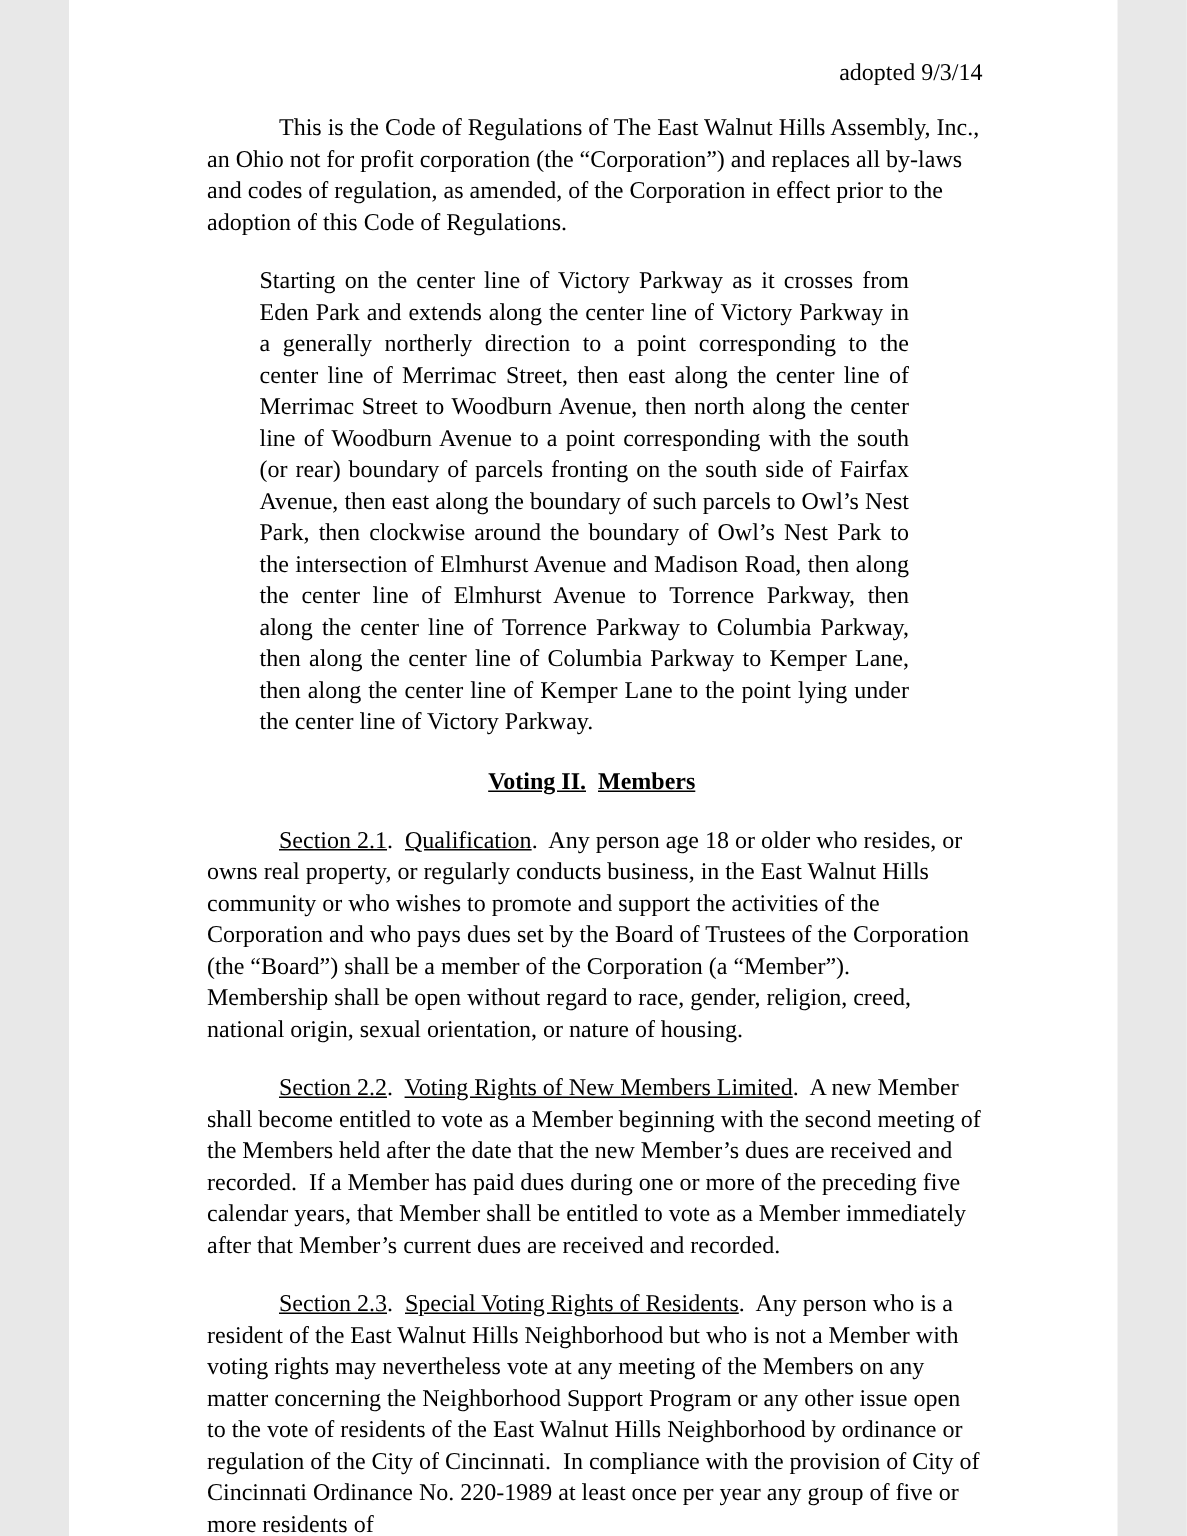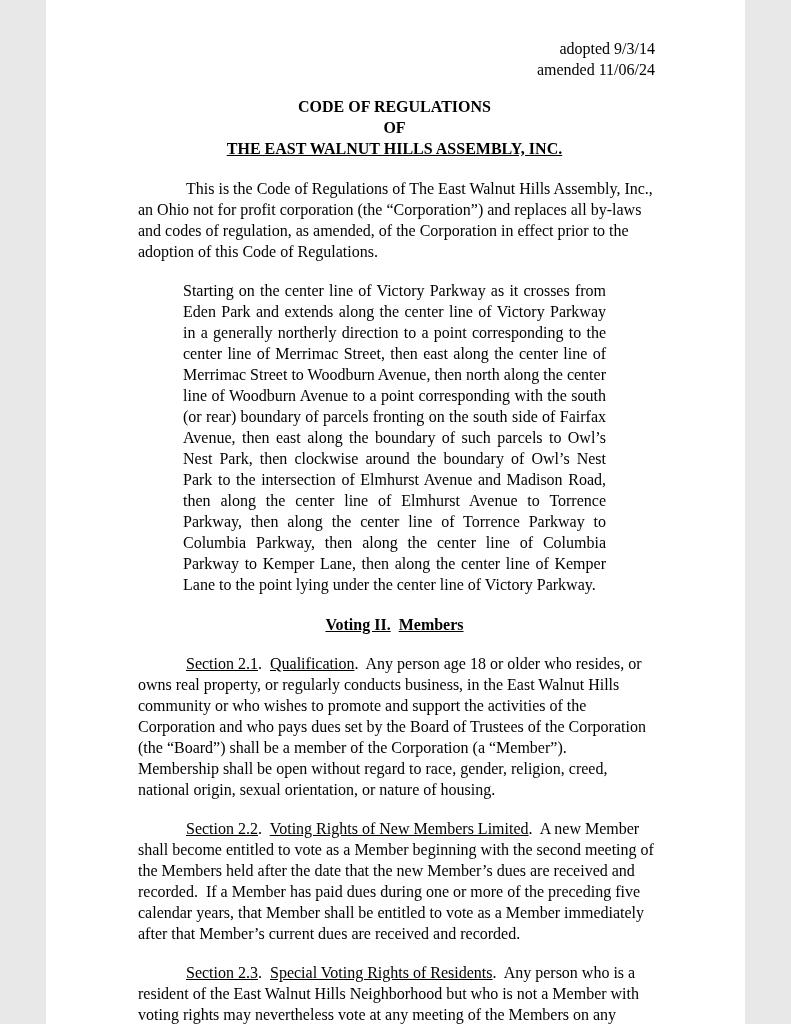--- a/index.html
+++ b/index.html
@@ -18,38 +18,32 @@
     overflow: hidden;
   }
   .revisions { text-align: right; margin: 0 0 16px 0; }
   .doc-title { text-align: center; font-weight: bold; margin: 0 0 19px 0; }
   .u { text-decoration: underline; }
   .b { font-weight: normal; }
   .t { white-space: pre-wrap; }
   p { margin: 0 0 18px 4px; }
   .indent { text-indent: 48px; }
   .article-heading { text-align: center; font-weight: bold; margin: 0 0 18px 0; }
-  .blockquote { margin: 0 49px 19px 49px; text-align: justify; }
+  .blockquote { margin: 0 49px 19px 39px; text-align: justify; }
   .gap2 { white-space: pre-wrap; }
 </style>
 </head>
 <body>
 
 <div class="page">
 
   <div class="revisions">
     <div>adopted 9/3/14</div>
-    <div>amended 11/06/24</div>
   </div>
 
-  <div class="doc-title">
-    <div>CODE OF REGULATIONS</div>
-    <div>OF</div>
-    <div class="u">THE EAST WALNUT HILLS ASSEMBLY, INC.</div>
-  </div>
 
   <p class="indent"><span class="t">This is the Code of Regulations of The East Walnut Hills Assembly, Inc., an Ohio not for profit corporation (the “Corporation”) and replaces all by-laws and codes of regulation, as amended, of the Corporation in effect prior to the adoption of this Code of Regulations.</span></p>
 
 
 
   <p class="blockquote"><span class="t">Starting on the center line of Victory Parkway as it crosses from Eden Park and extends along the center line of Victory Parkway in a generally northerly direction to a point corresponding to the center line of Merrimac Street, then east along the center line of Merrimac Street to Woodburn Avenue, then north along the center line of Woodburn Avenue to a point corresponding with the south (or rear) boundary of parcels fronting on the south side of Fairfax Avenue, then east along the boundary of such parcels to Owl’s Nest Park, then clockwise around the boundary of Owl’s Nest Park to the intersection of Elmhurst Avenue and Madison Road, then along the center line of Elmhurst Avenue to Torrence Parkway, then along the center line of Torrence Parkway to Columbia Parkway, then along the center line of Columbia Parkway to Kemper Lane, then along the center line of Kemper Lane to the point lying under the center line of Victory Parkway.</span></p>
 
   <div class="article-heading"><span class="u">Voting II.</span><span class="gap2">  </span><span class="u">Members</span></div>
 
   <p class="indent"><span class="b u">Section 2.1</span><span class="b">.</span><span class="gap2">  </span><span class="b u">Qualification</span><span class="b">.</span><span class="gap2">  </span><span class="t">Any person age 18 or older who resides, or owns real property, or regularly conducts business, in the East Walnut Hills community or who wishes to promote and support the activities of the Corporation and who pays dues set by the Board of Trustees of the Corporation (the “Board”) shall be a member of the Corporation (a “Member”).  Membership shall be open without regard to race, gender, religion, creed, national origin, sexual orientation, or nature of housing.</span></p>

